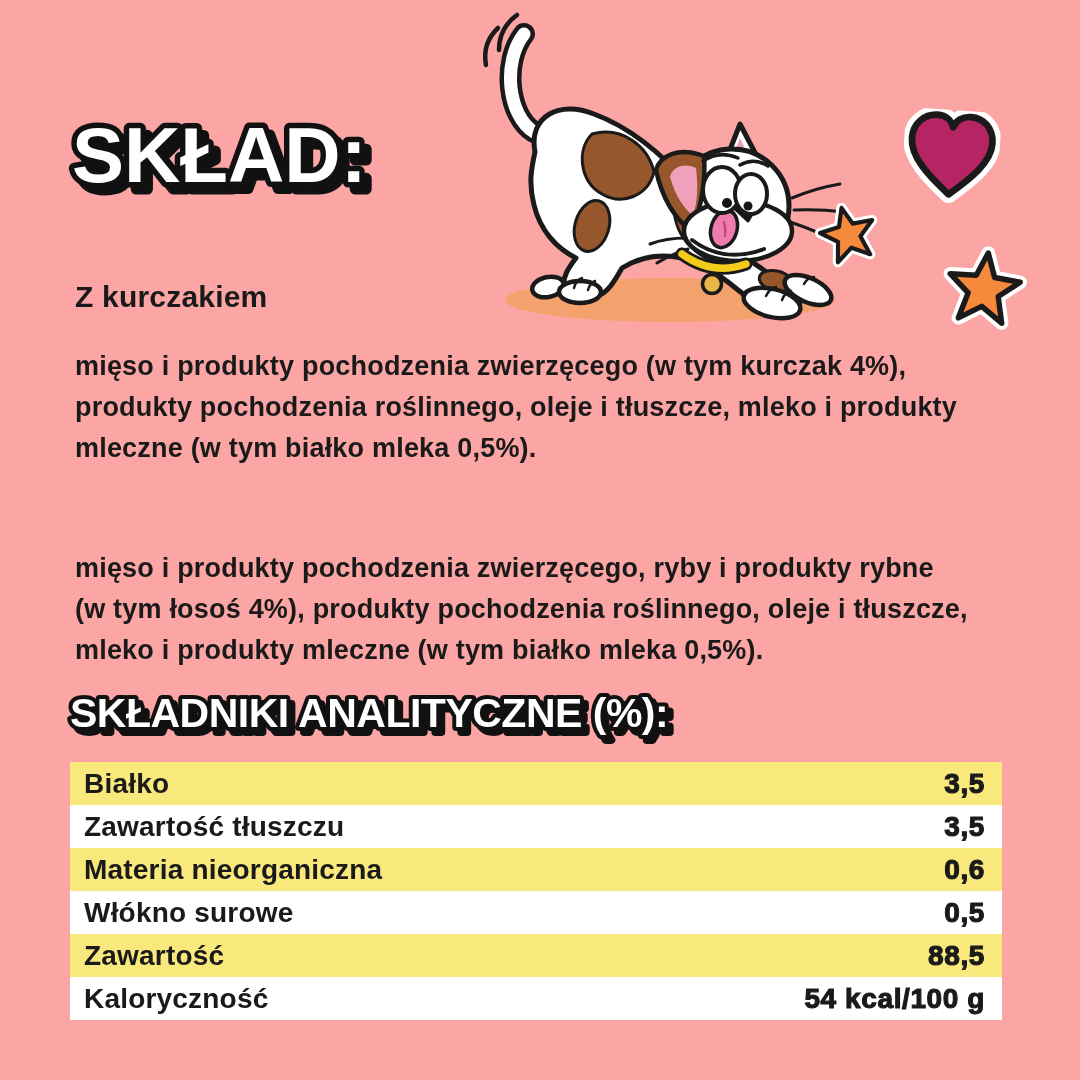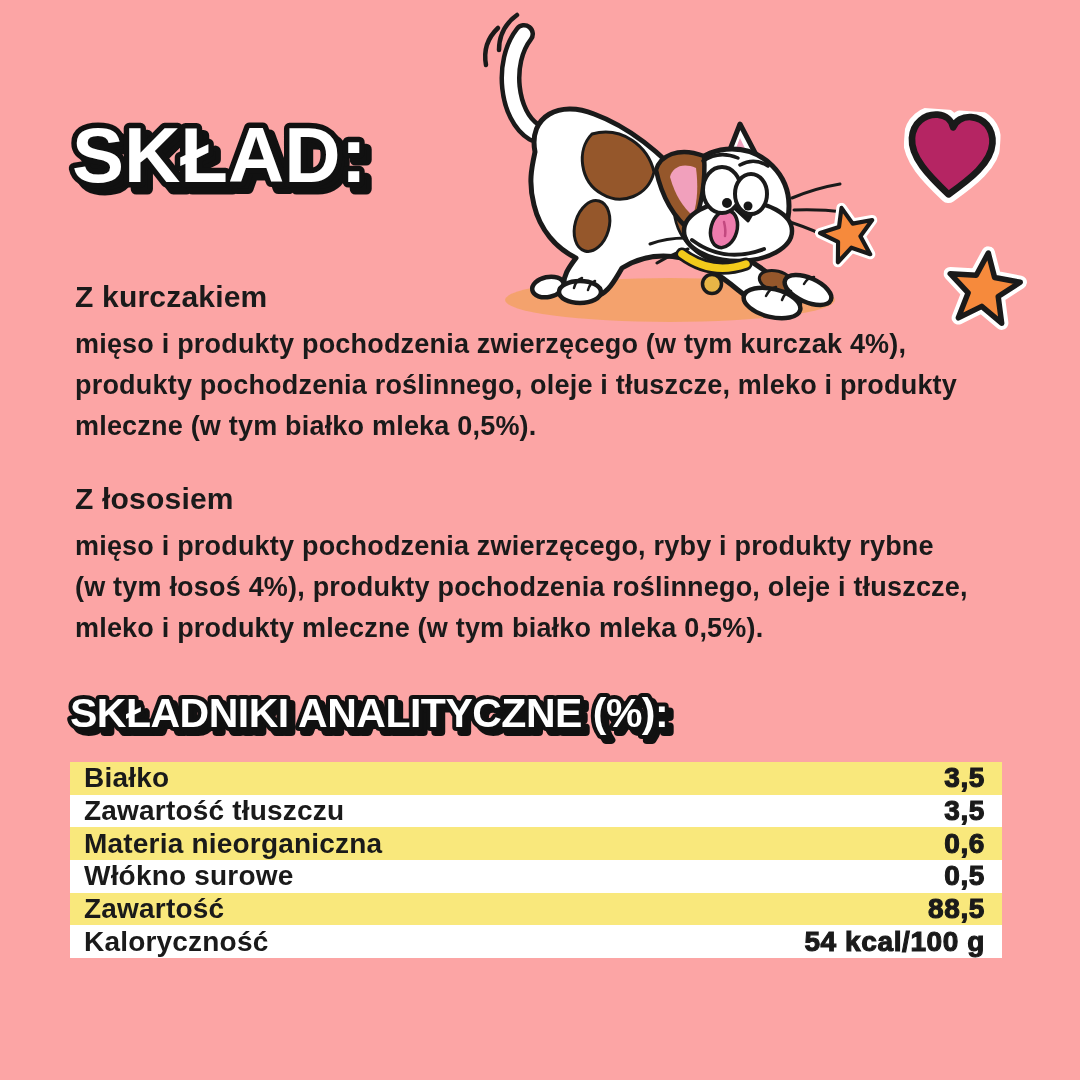--- a/index.html
+++ b/index.html
@@ -17,30 +17,30 @@
   .h2-svg{position:absolute;left:64px;top:680px;}
   .outline-shadow{fill:#111;stroke:#111;paint-order:stroke;stroke-linejoin:round;stroke-linecap:round;}
   .outline-main{fill:#fff;stroke:#111;paint-order:stroke;stroke-linejoin:round;stroke-linecap:round;}
 
   
   .sec-heading{
     position:absolute;left:75px;font-size:30px;font-weight:700;letter-spacing:.2px;
   }
   .sec-body{
     position:absolute;left:75px;width:930px;font-size:27px;font-weight:600;
-    line-height:41px;white-space:pre-line;letter-spacing:.2px;
+    line-height:41px;white-space:pre-line;letter-spacing:.2px;margin-top:22px;
   }
   #sec1-heading{top:280px;}
   #sec1-body{top:324px;}
   #sec2-heading{top:482px;}
   #sec2-body{top:526px;}
 
   
   .atable{
-    position:absolute;left:70px;top:762px;width:932px;height:196px;
+    position:absolute;left:70px;top:762px;width:932px;height:258px;
     display:flex;flex-direction:column;
   }
   .arow{
     flex:1;display:flex;align-items:center;justify-content:space-between;
     padding:0 17px 0 14px;box-sizing:border-box;
   }
   .arow.odd{background:#F9E87C;}
   .arow.even{background:#FFFFFF;}
   .arow .lbl{font-size:28px;font-weight:600;letter-spacing:.2px;}
   .arow .val{font-size:28px;font-weight:700;-webkit-text-stroke:1.1px #1A1A1A;letter-spacing:.6px;}
@@ -163,21 +163,20 @@
   <svg class="star-big" viewBox="0 0 100 100">
     <path d="M50,8 L61,36 L92,38 L68,58 L76,89 L50,72 L24,89 L32,58 L8,38 L39,36 Z" fill="#fff" stroke="#fff" stroke-width="16" stroke-linejoin="round"></path>
     <path d="M50,8 L61,36 L92,38 L68,58 L76,89 L50,72 L24,89 L32,58 L8,38 L39,36 Z" fill="#F68A3C" stroke="#1A1A1A" stroke-width="6.5" stroke-linejoin="round"></path>
   </svg>
 
   <div class="sec-heading" id="sec1-heading">Z kurczakiem</div>
   <div class="sec-body" id="sec1-body">mięso i produkty pochodzenia zwierzęcego (w tym kurczak 4%),
 produkty pochodzenia roślinnego, oleje i tłuszcze, mleko i produkty
 mleczne (w tym białko mleka 0,5%).</div>
 
-  <div class="sec-heading" id="sec2-heading">Z łososiem</div>
   <div class="sec-body" id="sec2-body">mięso i produkty pochodzenia zwierzęcego, ryby i produkty rybne
 (w tym łosoś 4%), produkty pochodzenia roślinnego, oleje i tłuszcze,
 mleko i produkty mleczne (w tym białko mleka 0,5%).</div>
 
   <svg class="h2-svg" width="700" height="70">
     <text class="outline-shadow" x="11" y="52" font-size="41" font-weight="bold" stroke-width="8" letter-spacing="-0.5">SKŁADNIKI ANALITYCZNE (%):</text>
     <text class="outline-main" x="6" y="47" font-size="41" font-weight="bold" stroke-width="8" letter-spacing="-0.5">SKŁADNIKI ANALITYCZNE (%):</text>
   </svg>
 
   <div class="atable">

